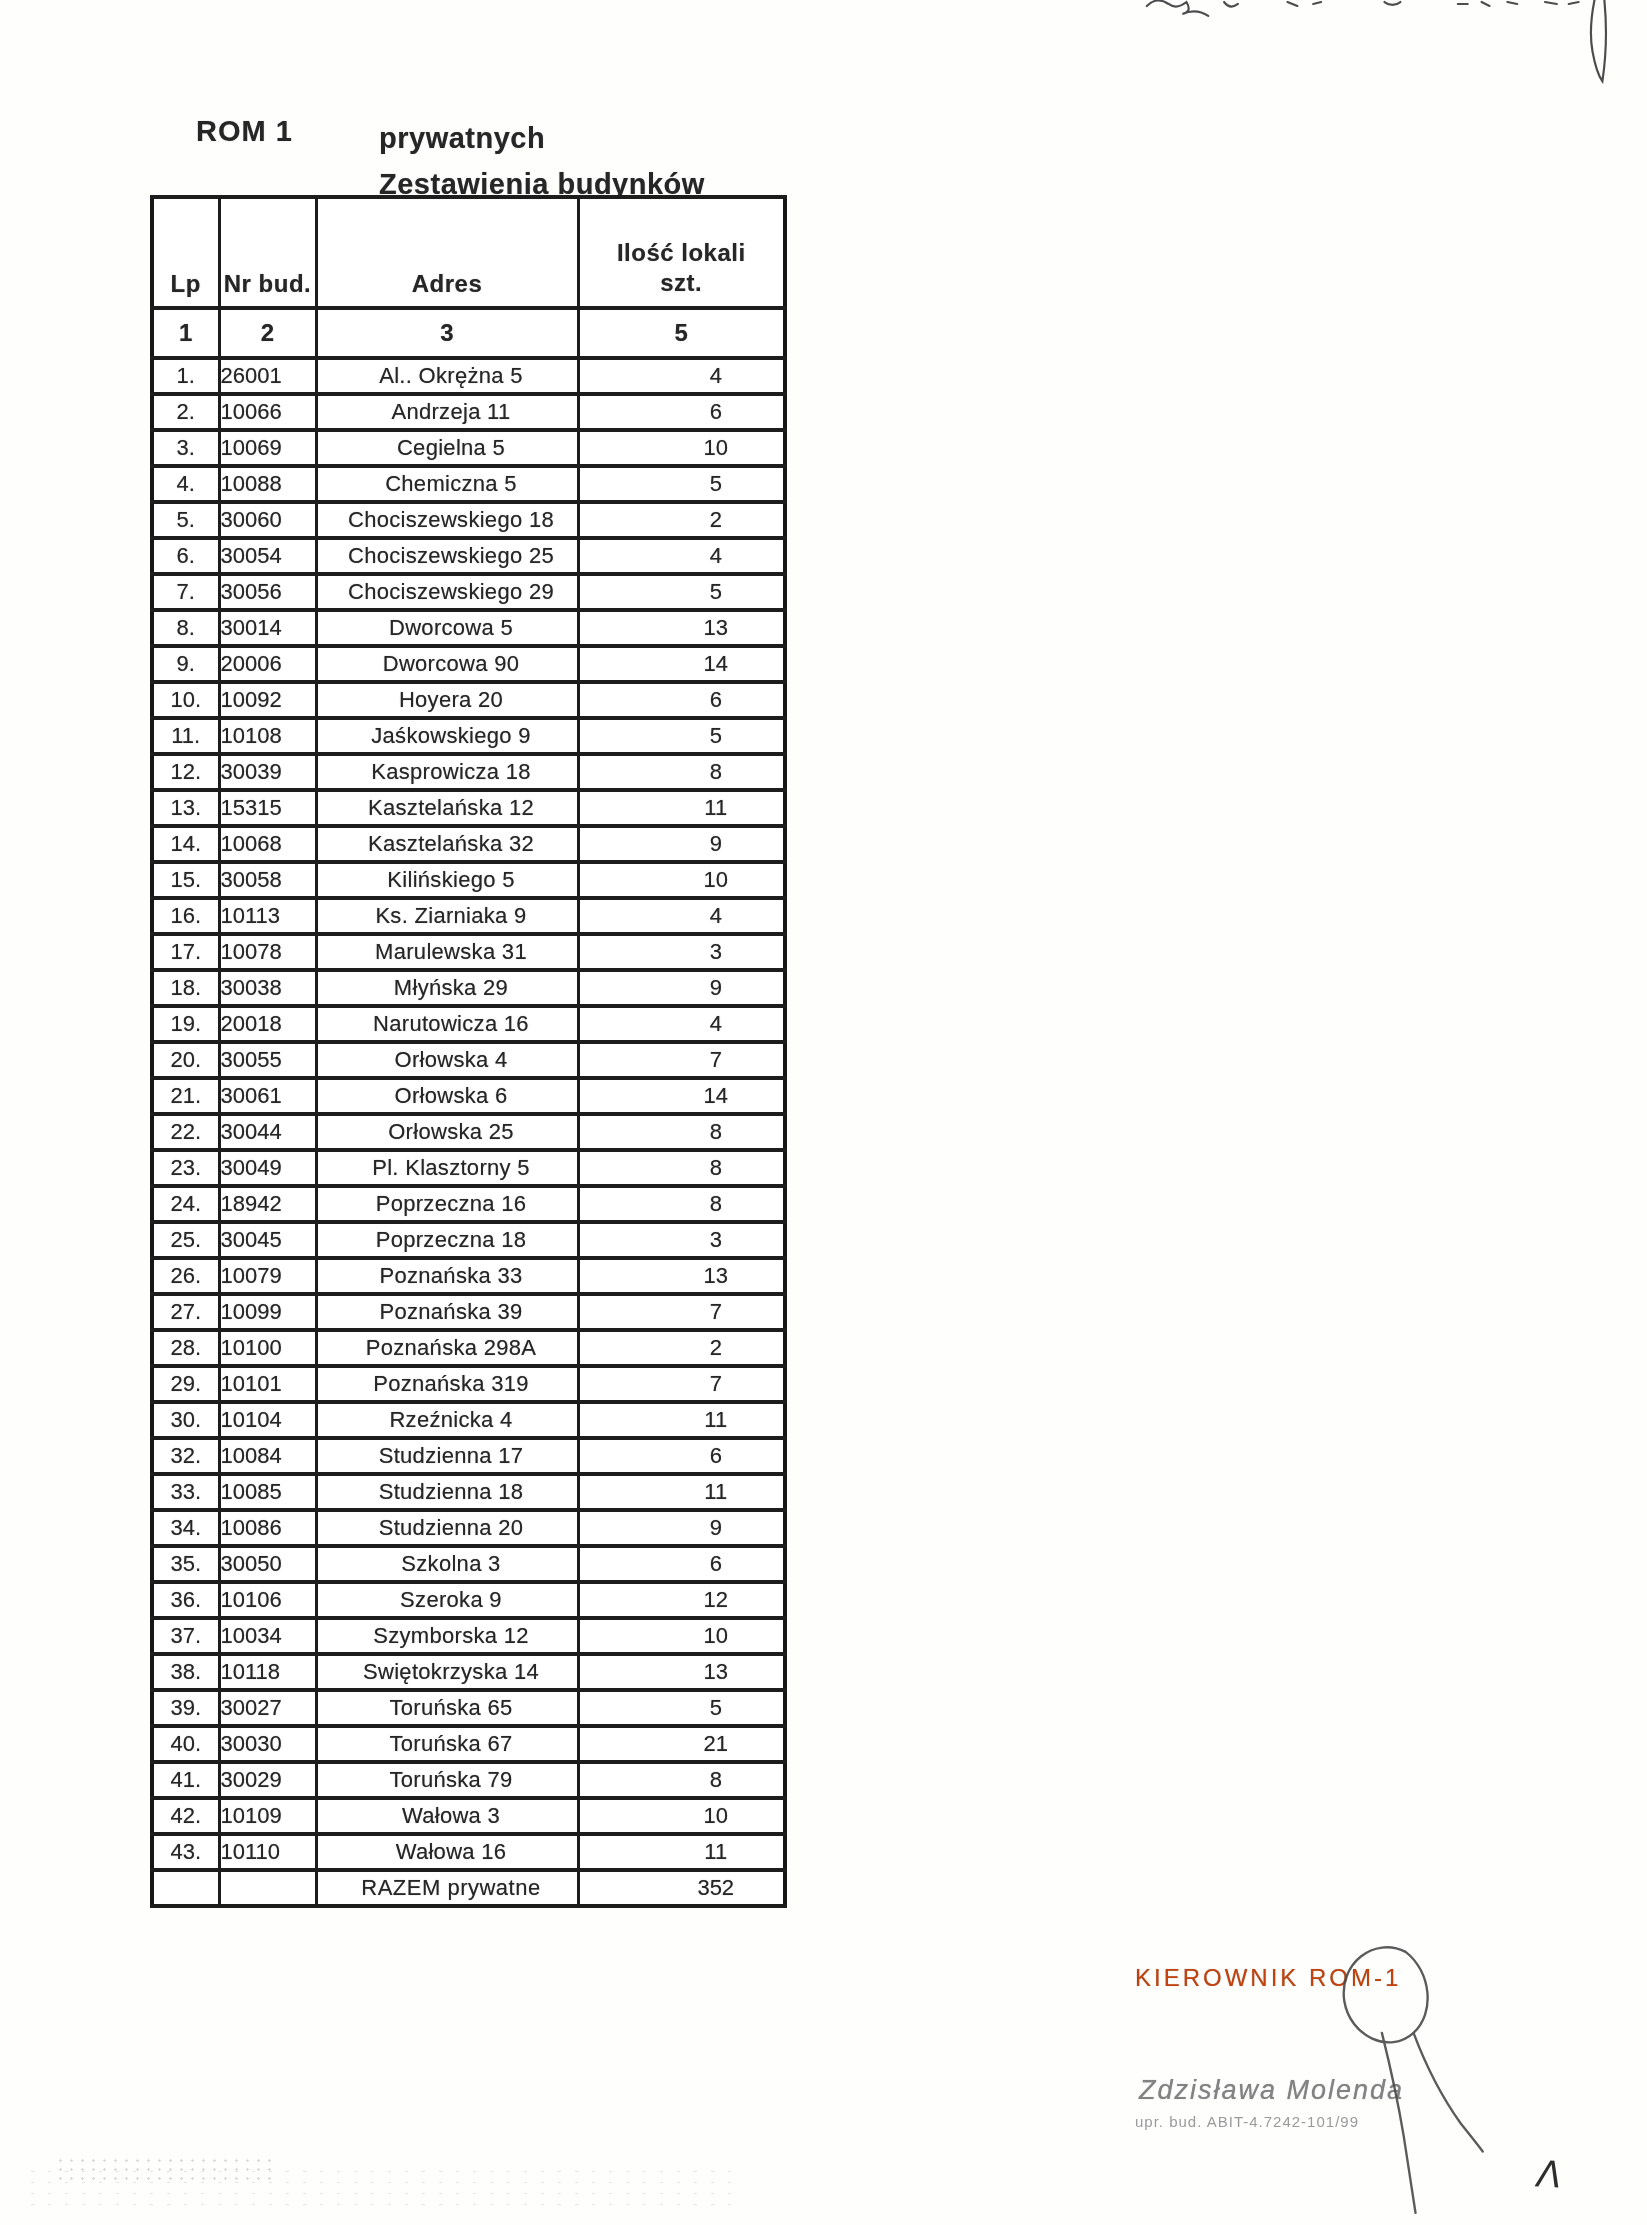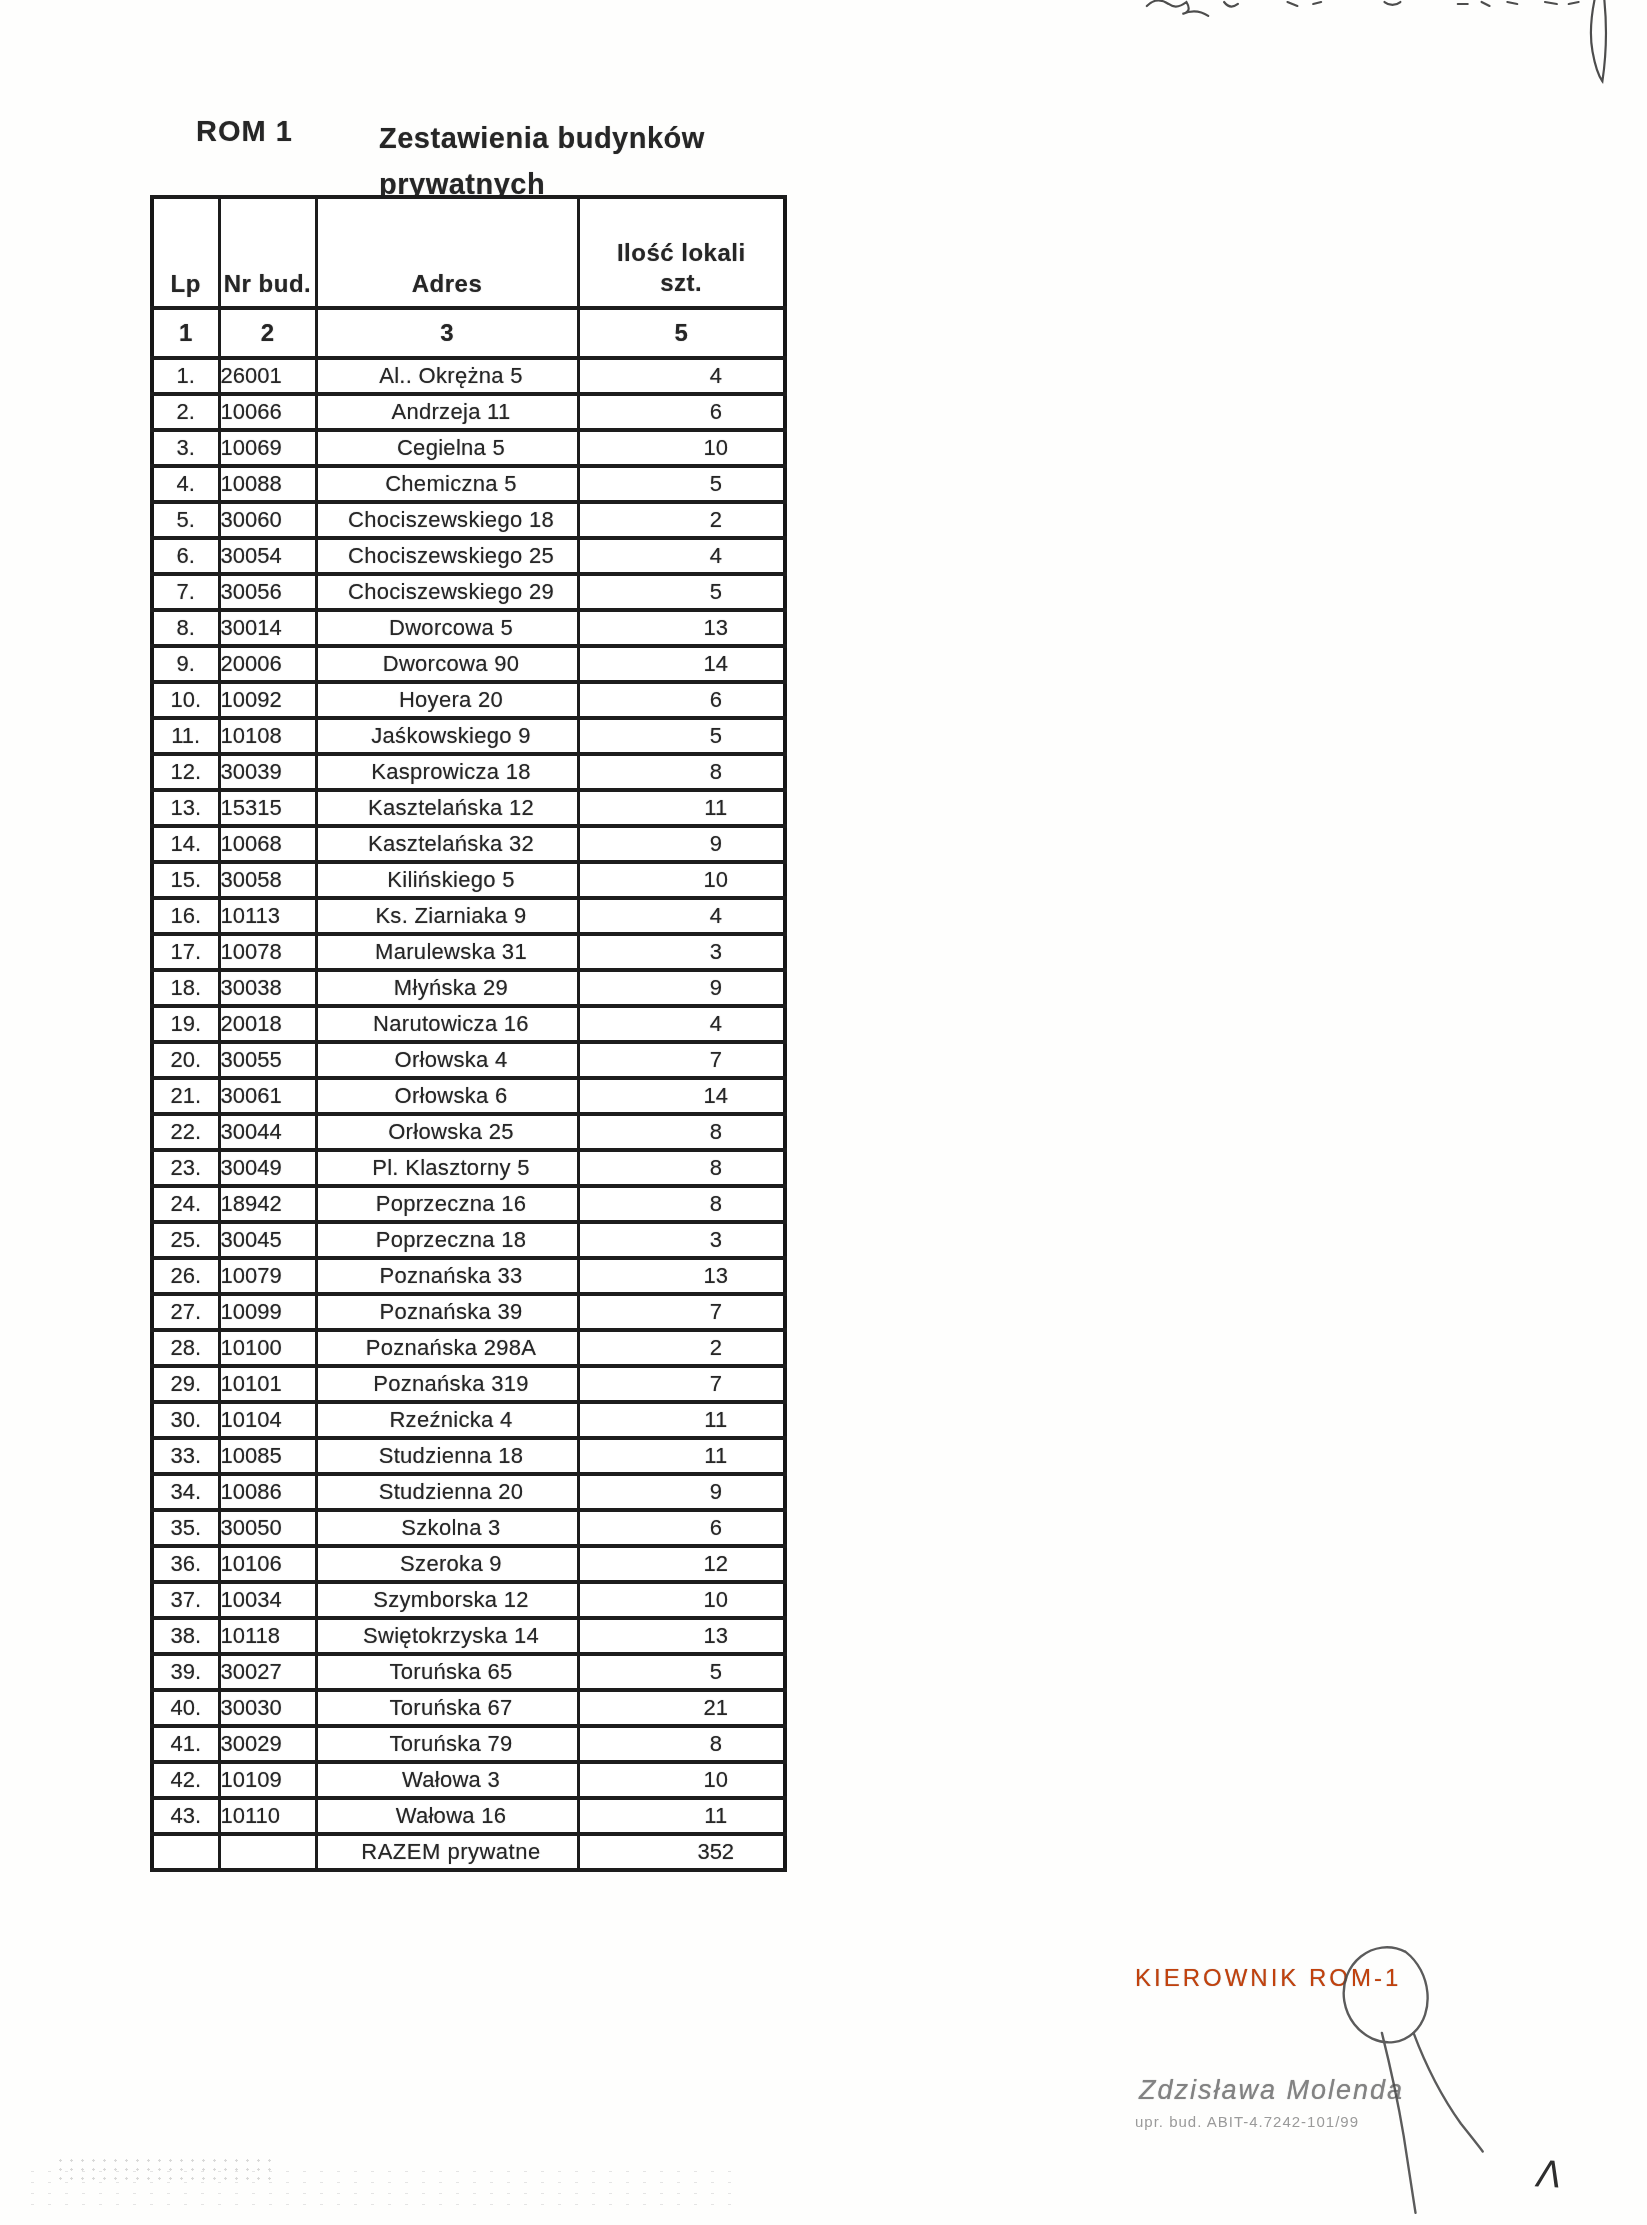--- a/index.html
+++ b/index.html
@@ -104,22 +104,22 @@
       <path d="M160 2 l 10 4 M186 4 l 8 -2"></path>
       <path d="M258 2 q 8 6 16 0"></path>
       <path d="M332 4 l 10 0 M356 2 l 8 4 M382 2 l 10 2"></path>
       <path d="M420 2 l 12 2 M444 4 l 10 -2"></path>
       <path d="M470 0 q -6 30 -2 52 q 4 22 10 30 q 6 -40 2 -82"></path>
     </g>
   </svg>
 
   <div class="doc-code">ROM 1</div>
   <div class="doc-title">
+    <div>prywatnych</div>
     <div>Zestawienia budynków</div>
-    <div>prywatnych</div>
   </div>
 
   <table class="buildings">
     <colgroup>
       <col style="width:67px">
         <col style="width:97px">
         <col style="width:262px">
         <col style="width:207px">
     </colgroup>
     <thead>
@@ -314,20 +314,26 @@
           <td class="c-adres">Poznańska 319</td>
           <td class="c-szt">7</td>
         </tr>
         <tr>
           <td class="c-lp">30.</td>
           <td class="c-nr">10104</td>
           <td class="c-adres">Rzeźnicka 4</td>
           <td class="c-szt">11</td>
         </tr>
         <tr>
+          <td class="c-lp">32.</td>
+          <td class="c-nr">10084</td>
+          <td class="c-adres">Studzienna 17</td>
+          <td class="c-szt">6</td>
+        </tr>
+        <tr>
           <td class="c-lp">33.</td>
           <td class="c-nr">10085</td>
           <td class="c-adres">Studzienna 18</td>
           <td class="c-szt">11</td>
         </tr>
         <tr>
           <td class="c-lp">34.</td>
           <td class="c-nr">10086</td>
           <td class="c-adres">Studzienna 20</td>
           <td class="c-szt">9</td>

